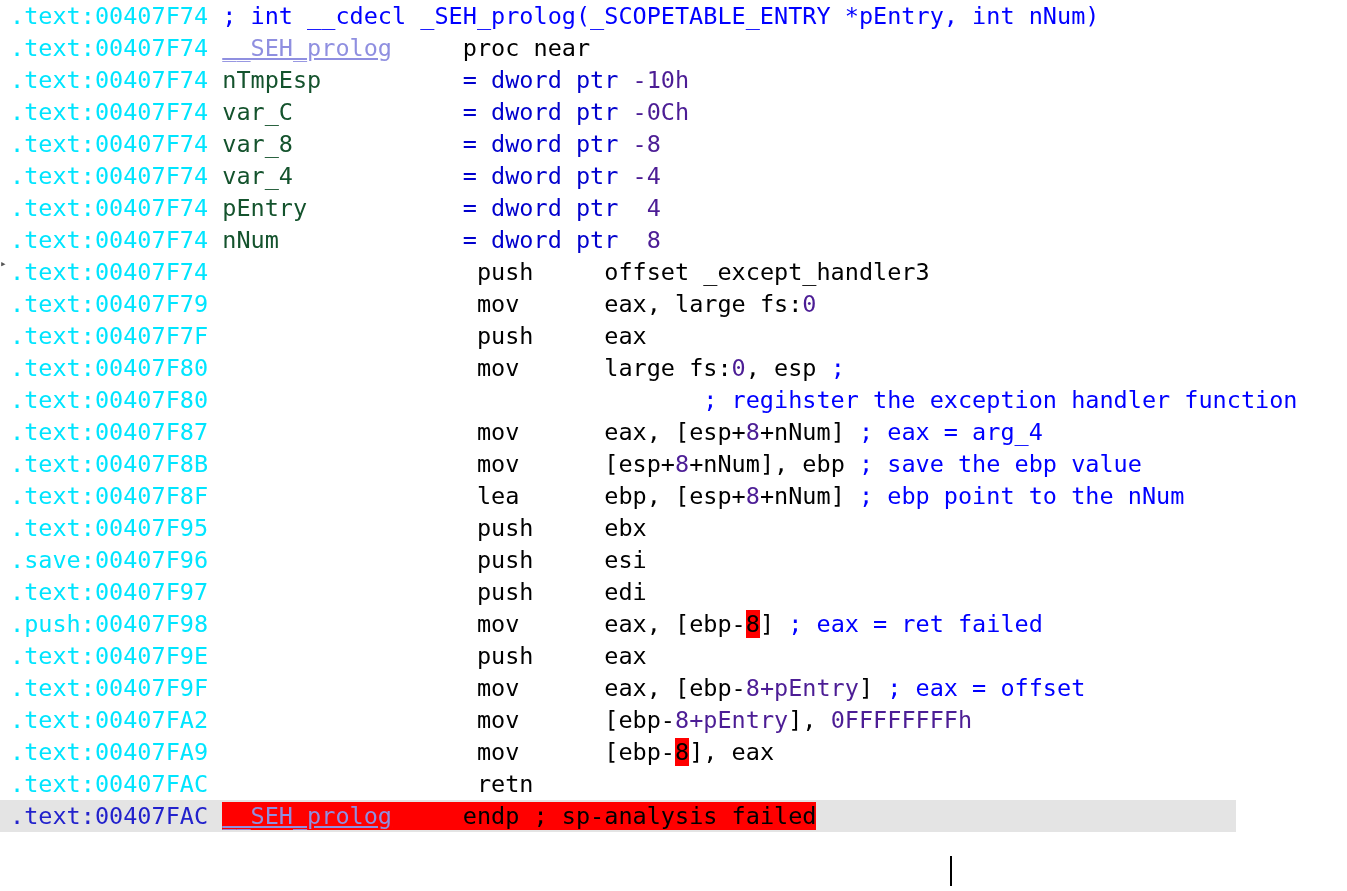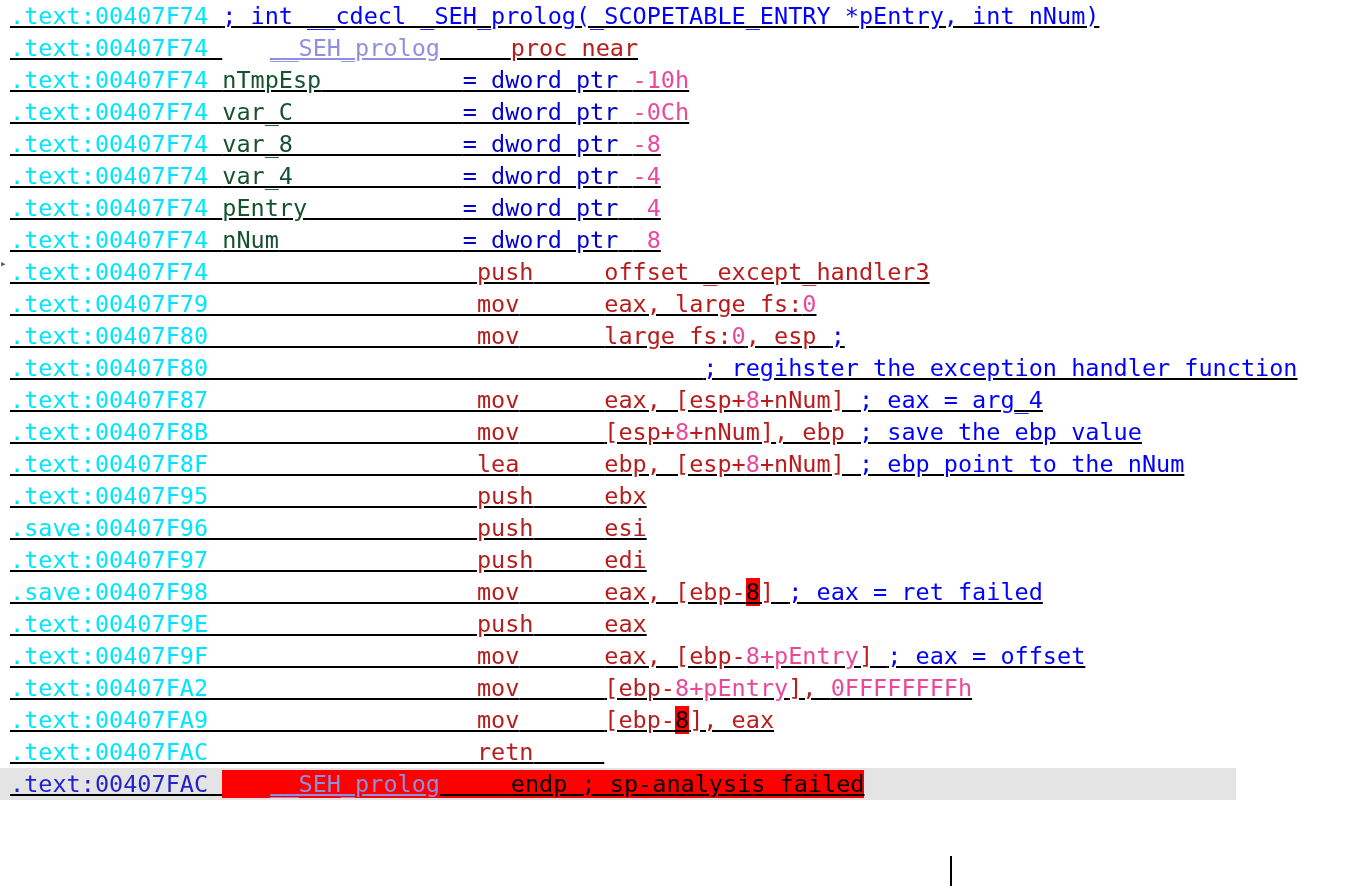--- a/index.html
+++ b/index.html
@@ -12,21 +12,20 @@
     height: 891px;
     overflow: hidden;
     font-family: "DejaVu Sans Mono", "Liberation Mono", monospace;
   }
 
   #listing {
     position: relative;
     width: 1236px;
     height: 891px;
     background: #ffffff;
-    text-decoration: underline;
   }
 
   .line {
     position: relative;
     height: 32px;
     line-height: 32px;
     white-space: pre;
     font-size: 23.5px;
     letter-spacing: 0px;
     padding-left: 10px;
@@ -34,25 +33,25 @@
   }
 
   
   .line.current {
     background: #e4e4e4;
   }
 
   
   .addr      { color: #00e5ff; }            
   .addr-cur  { color: #2222cc; }            
-  .funcname-u{ color: #8f8fe0; text-decoration: underline; margin-left: 48px; }
-  .keyword   { color: #b91c1c; margin-top: 8px; }            
+  .funcname-u{ color: #8f8fe0; text-decoration: underline; }
+  .keyword   { color: #000000; margin-top: 8px; }            
   .dirblue   { color: #0000cd; }            
   .localvar  { color: #14532d; }            
-  .number    { color: #ec4899; }            
+  .number    { color: #4c1d95; }            
   .comment   { color: #0000ff; }            
   .proto     { color: #0000ff; }            
   .hl        { background: #ff0000; color: #000000; }   
   .selband   { background: #ff0000; color: #000000; }   
   .selband .funcname-u { color: #8f8fe0; }
 
   .arrow {
     position: absolute;
     left: 0px;
     top: 4px;
@@ -87,29 +86,30 @@
       <div class="line"><span class="addr">.text:00407F74</span><span> </span><span class="localvar">var_C</span><span>            </span><span class="dirblue">=</span><span> </span><span class="dirblue">dword ptr</span><span> </span><span class="number">-0Ch</span></div>
       <div class="line"><span class="addr">.text:00407F74</span><span> </span><span class="localvar">var_8</span><span>            </span><span class="dirblue">=</span><span> </span><span class="dirblue">dword ptr</span><span> </span><span class="number">-8</span></div>
       <div class="line"><span class="addr">.text:00407F74</span><span> </span><span class="localvar">var_4</span><span>            </span><span class="dirblue">=</span><span> </span><span class="dirblue">dword ptr</span><span> </span><span class="number">-4</span></div>
       <div class="line"><span class="addr">.text:00407F74</span><span> </span><span class="localvar">pEntry</span><span>           </span><span class="dirblue">=</span><span> </span><span class="dirblue">dword ptr</span><span> </span><span class="number"> 4</span></div>
       <div class="line"><span class="addr">.text:00407F74</span><span> </span><span class="localvar">nNum</span><span>             </span><span class="dirblue">=</span><span> </span><span class="dirblue">dword ptr</span><span> </span><span class="number"> 8</span></div>
     </div>
 
   <div id="instructions">
       <div class="line"><span class="arrow">▸</span><span class="addr">.text:00407F74</span><span>                   </span><span class="keyword">push</span><span>     </span><span class="keyword">offset _except_handler3</span></div>
       <div class="line"><span class="addr">.text:00407F79</span><span>                   </span><span class="keyword">mov</span><span>      </span><span class="keyword">eax, large fs:</span><span class="number">0</span></div>
+      <div class="line"><span class="addr">.text:00407F7F</span><span>                   </span><span class="keyword">push</span><span>     </span><span class="keyword">eax</span></div>
       <div class="line"><span class="addr">.text:00407F80</span><span>                   </span><span class="keyword">mov</span><span>      </span><span class="keyword">large fs:</span><span class="number">0</span><span class="keyword">, esp </span><span class="comment">;</span></div>
       <div class="line"><span class="addr">.text:00407F80</span><span>                   </span><span>                </span><span class="comment">; regihster the exception handler function</span></div>
       <div class="line"><span class="addr">.text:00407F87</span><span>                   </span><span class="keyword">mov</span><span>      </span><span class="keyword">eax, [esp+</span><span class="number">8</span><span class="keyword">+nNum] </span><span class="comment">; eax = arg_4</span></div>
       <div class="line"><span class="addr">.text:00407F8B</span><span>                   </span><span class="keyword">mov</span><span>      </span><span class="keyword">[esp+</span><span class="number">8</span><span class="keyword">+nNum], ebp </span><span class="comment">; save the ebp value</span></div>
       <div class="line"><span class="addr">.text:00407F8F</span><span>                   </span><span class="keyword">lea</span><span>      </span><span class="keyword">ebp, [esp+</span><span class="number">8</span><span class="keyword">+nNum] </span><span class="comment">; ebp point to the nNum</span></div>
       <div class="line"><span class="addr">.text:00407F95</span><span>                   </span><span class="keyword">push</span><span>     </span><span class="keyword">ebx</span></div>
       <div class="line"><span class="addr">.save:00407F96</span><span>                   </span><span class="keyword">push</span><span>     </span><span class="keyword">esi</span></div>
       <div class="line"><span class="addr">.text:00407F97</span><span>                   </span><span class="keyword">push</span><span>     </span><span class="keyword">edi</span></div>
-      <div class="line"><span class="addr">.save:00407F98</span><span>                   </span><span class="keyword">mov</span><span>      </span><span class="keyword">eax, [ebp-</span><span class="hl">8</span><span class="keyword">] </span><span class="comment">; eax = ret failed</span></div>
+      <div class="line"><span class="addr">.push:00407F98</span><span>                   </span><span class="keyword">mov</span><span>      </span><span class="keyword">eax, [ebp-</span><span class="hl">8</span><span class="keyword">] </span><span class="comment">; eax = ret failed</span></div>
       <div class="line"><span class="addr">.text:00407F9E</span><span>                   </span><span class="keyword">push</span><span>     </span><span class="keyword">eax</span></div>
       <div class="line"><span class="addr">.text:00407F9F</span><span>                   </span><span class="keyword">mov</span><span>      </span><span class="keyword">eax, [ebp-</span><span class="number">8+pEntry</span><span class="keyword">] </span><span class="comment">; eax = offset</span></div>
       <div class="line"><span class="addr">.text:00407FA2</span><span>                   </span><span class="keyword">mov</span><span>      </span><span class="keyword">[ebp-</span><span class="number">8+pEntry</span><span class="keyword">], </span><span class="number">0FFFFFFFFh</span></div>
       <div class="line"><span class="addr">.text:00407FA9</span><span>                   </span><span class="keyword">mov</span><span>      </span><span class="keyword">[ebp-</span><span class="hl">8</span><span class="keyword">], eax</span></div>
       <div class="line"><span class="addr">.text:00407FAC</span><span>                   </span><span class="keyword">retn</span><span>     </span></div>
     </div>
 
   <div class="line current"><span class="addr-cur">.text:00407FAC</span><span> </span><span class="selband"><span class="funcname-u">__SEH_prolog</span><span>     </span><span>endp ; sp-analysis failed</span></span></div>
 
   <div class="caret"></div>

